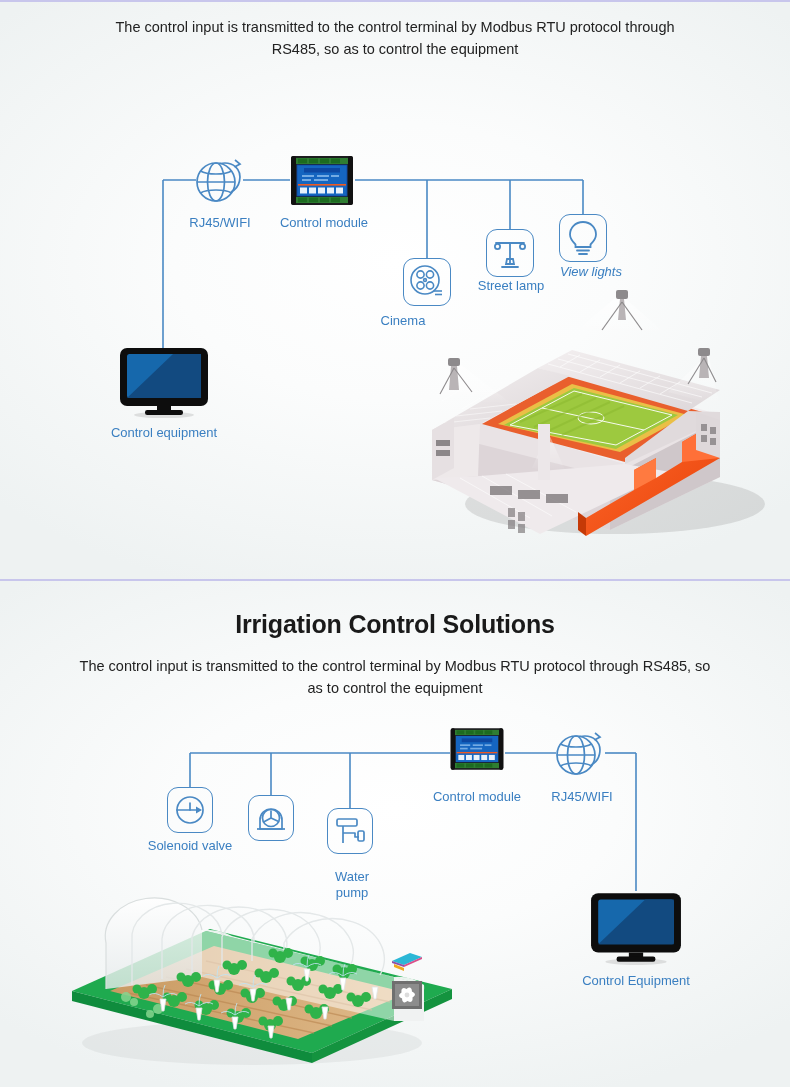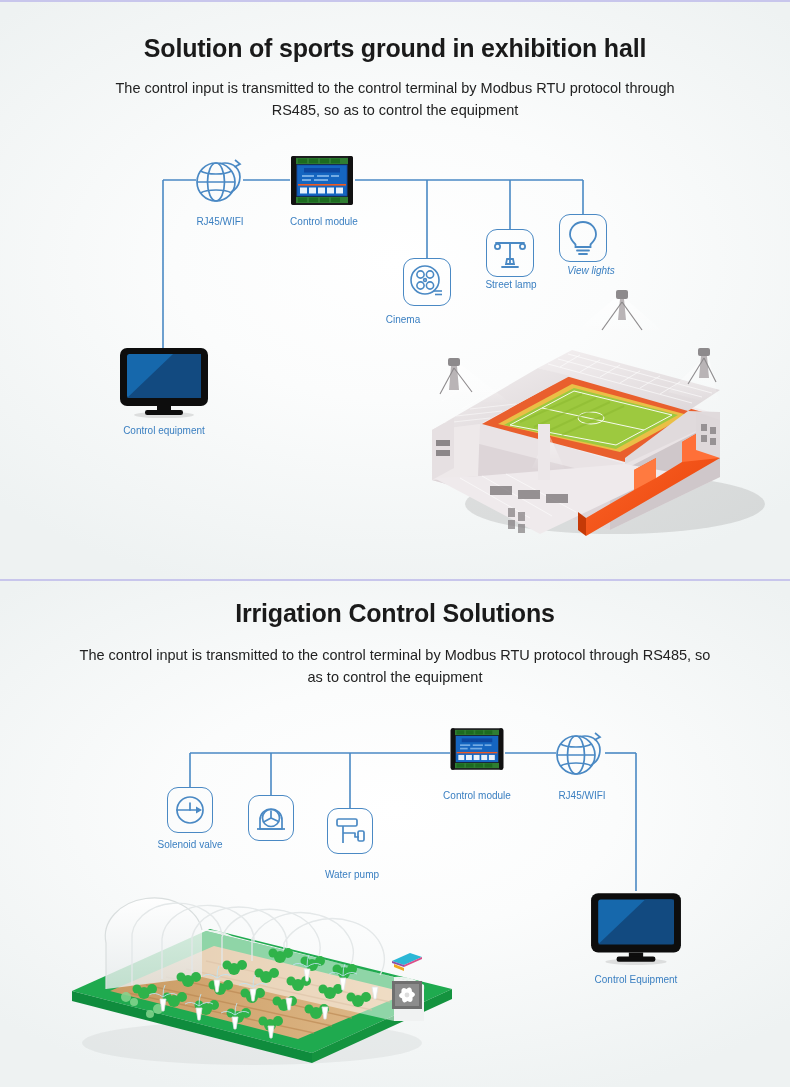--- a/index.html
+++ b/index.html
@@ -34,21 +34,21 @@
     text-align: center;
     font-size: 14.5px;
     line-height: 1.55;
     color: #222;
     margin: 12px auto;
   }
 
   .node-label {
     position: absolute;
     color: #3a7fc1;
-    font-size: 10px;
+    font-size: 13px;
     line-height: 1.12;
     text-align: center;
     white-space: pre;
   }
   .node-label.wrap { white-space: normal; }
 
   svg.wires { position: absolute; left: 0; top: 0; overflow: visible; }
 
   .icon-box {
     position: absolute;
@@ -64,21 +64,20 @@
   
   .module { position: absolute; }
 </style>
 </head>
 <body>
 
 <div class="page">
 
   <div class="section section-1">
 
-    <div class="headline" style="margin-top:32px;">Solution of sports ground in exhibition hall</div>
 
     <div class="subhead" style="margin-top:14px; width:580px;">The control input is transmitted to the control terminal by Modbus RTU protocol through RS485, so as to control the equipment</div>
 
     <svg class="wires" width="790" height="579">
       <g stroke="#4a89c4" stroke-width="1.6" fill="none">
 
         <path d="M163,178 L163,348"></path>
 
         <path d="M163,178 L196,178"></path>
 
@@ -339,21 +338,21 @@
             <line x1="284" y1="86" x2="296" y2="110"></line>
           </g>
         </g>
         <rect x="118" y="152" width="12" height="56" fill="#ece7e9"></rect>
       </svg>
     </div>
   </div>
 
   <div class="section section-2">
 
-    <div class="headline" style="margin-top:18px;">Irrigation Control Solutions</div>
+    <div class="headline" style="margin-top:29px;">Irrigation Control Solutions</div>
 
     <div class="subhead" style="margin-top:16px; width:650px;">The control input is transmitted to the control terminal by Modbus RTU protocol through RS485, so as to control the equipment</div>
 
     <svg class="wires" width="790" height="508">
       <g stroke="#4a89c4" stroke-width="1.6" fill="none">
 
         <path d="M190,172 L450,172"></path>
 
         <path d="M190,172 L190,207"></path>
         <path d="M271,172 L271,215"></path>

